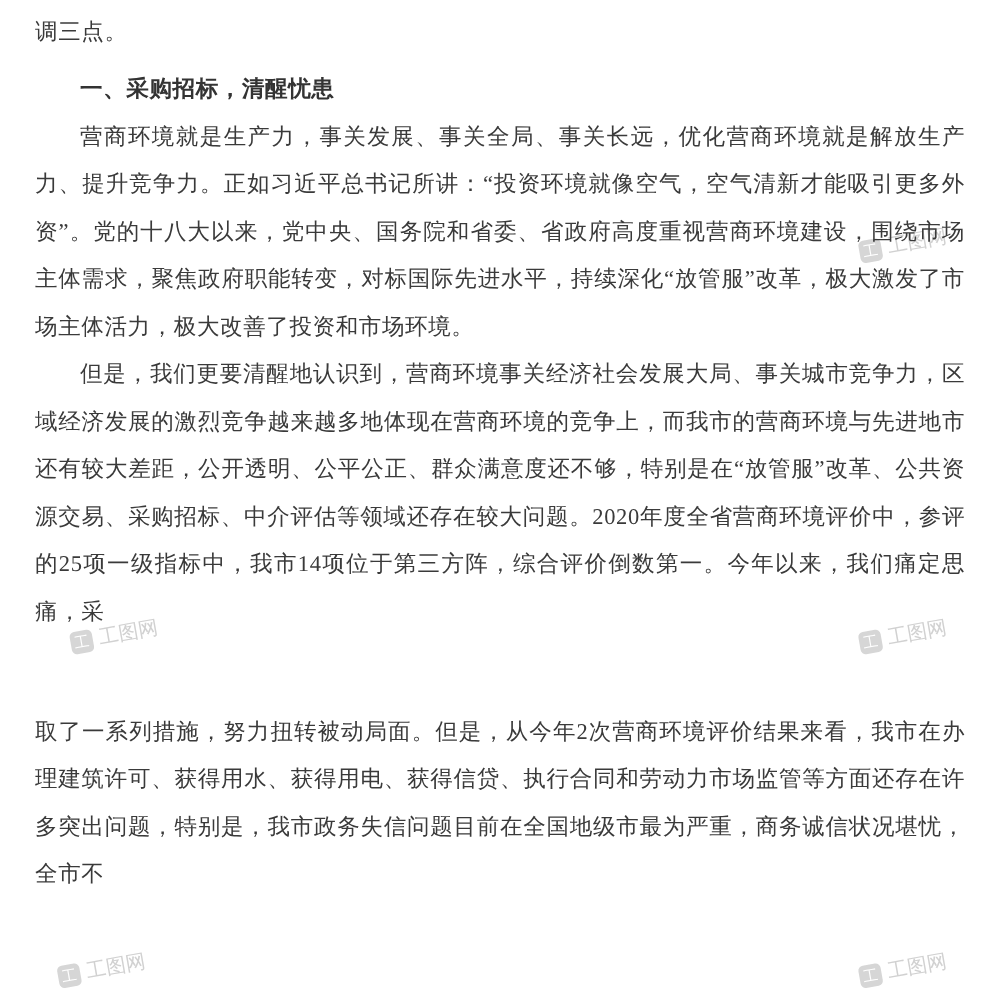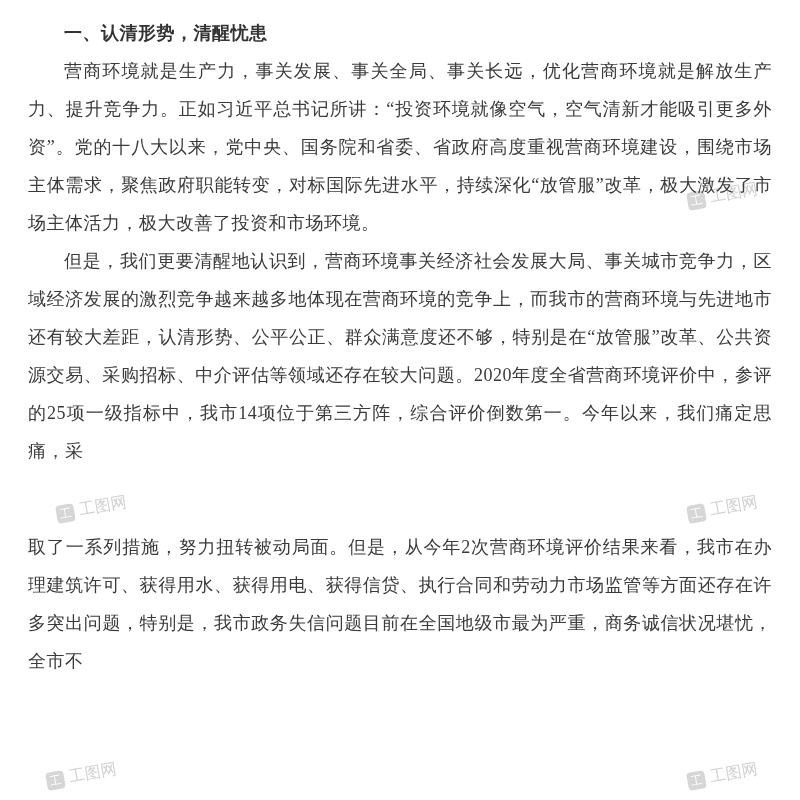--- a/index.html
+++ b/index.html
@@ -93,19 +93,20 @@
   <div class="watermark wm-4">
     <span class="wm-icon">工</span>
     <span>工图网</span>
   </div>
   <div class="watermark wm-5">
     <span class="wm-icon">工</span>
     <span>工图网</span>
   </div>
 
   <div class="content">
-    <p class="doc-heading">一、认清形势，清醒忧患</p>
+    <p class="intro-line">调三点。</p>
+    <p class="doc-heading">一、采购招标，清醒忧患</p>
     <p class="para">营商环境就是生产力，事关发展、事关全局、事关长远，优化营商环境就是解放生产力、提升竞争力。正如习近平总书记所讲：“投资环境就像空气，空气清新才能吸引更多外资”。党的十八大以来，党中央、国务院和省委、省政府高度重视营商环境建设，围绕市场主体需求，聚焦政府职能转变，对标国际先进水平，持续深化“放管服”改革，极大激发了市场主体活力，极大改善了投资和市场环境。</p>
-    <p class="para">但是，我们更要清醒地认识到，营商环境事关经济社会发展大局、事关城市竞争力，区域经济发展的激烈竞争越来越多地体现在营商环境的竞争上，而我市的营商环境与先进地市还有较大差距，认清形势、公平公正、群众满意度还不够，特别是在“放管服”改革、公共资源交易、采购招标、中介评估等领域还存在较大问题。2020年度全省营商环境评价中，参评的25项一级指标中，我市14项位于第三方阵，综合评价倒数第一。今年以来，我们痛定思痛，采</p>
+    <p class="para">但是，我们更要清醒地认识到，营商环境事关经济社会发展大局、事关城市竞争力，区域经济发展的激烈竞争越来越多地体现在营商环境的竞争上，而我市的营商环境与先进地市还有较大差距，公开透明、公平公正、群众满意度还不够，特别是在“放管服”改革、公共资源交易、采购招标、中介评估等领域还存在较大问题。2020年度全省营商环境评价中，参评的25项一级指标中，我市14项位于第三方阵，综合评价倒数第一。今年以来，我们痛定思痛，采</p>
     <p class="para para-continued">取了一系列措施，努力扭转被动局面。但是，从今年2次营商环境评价结果来看，我市在办理建筑许可、获得用水、获得用电、获得信贷、执行合同和劳动力市场监管等方面还存在许多突出问题，特别是，我市政务失信问题目前在全国地级市最为严重，商务诚信状况堪忧，全市不</p>
   </div>
 
 </div>
 
 </body></html>

